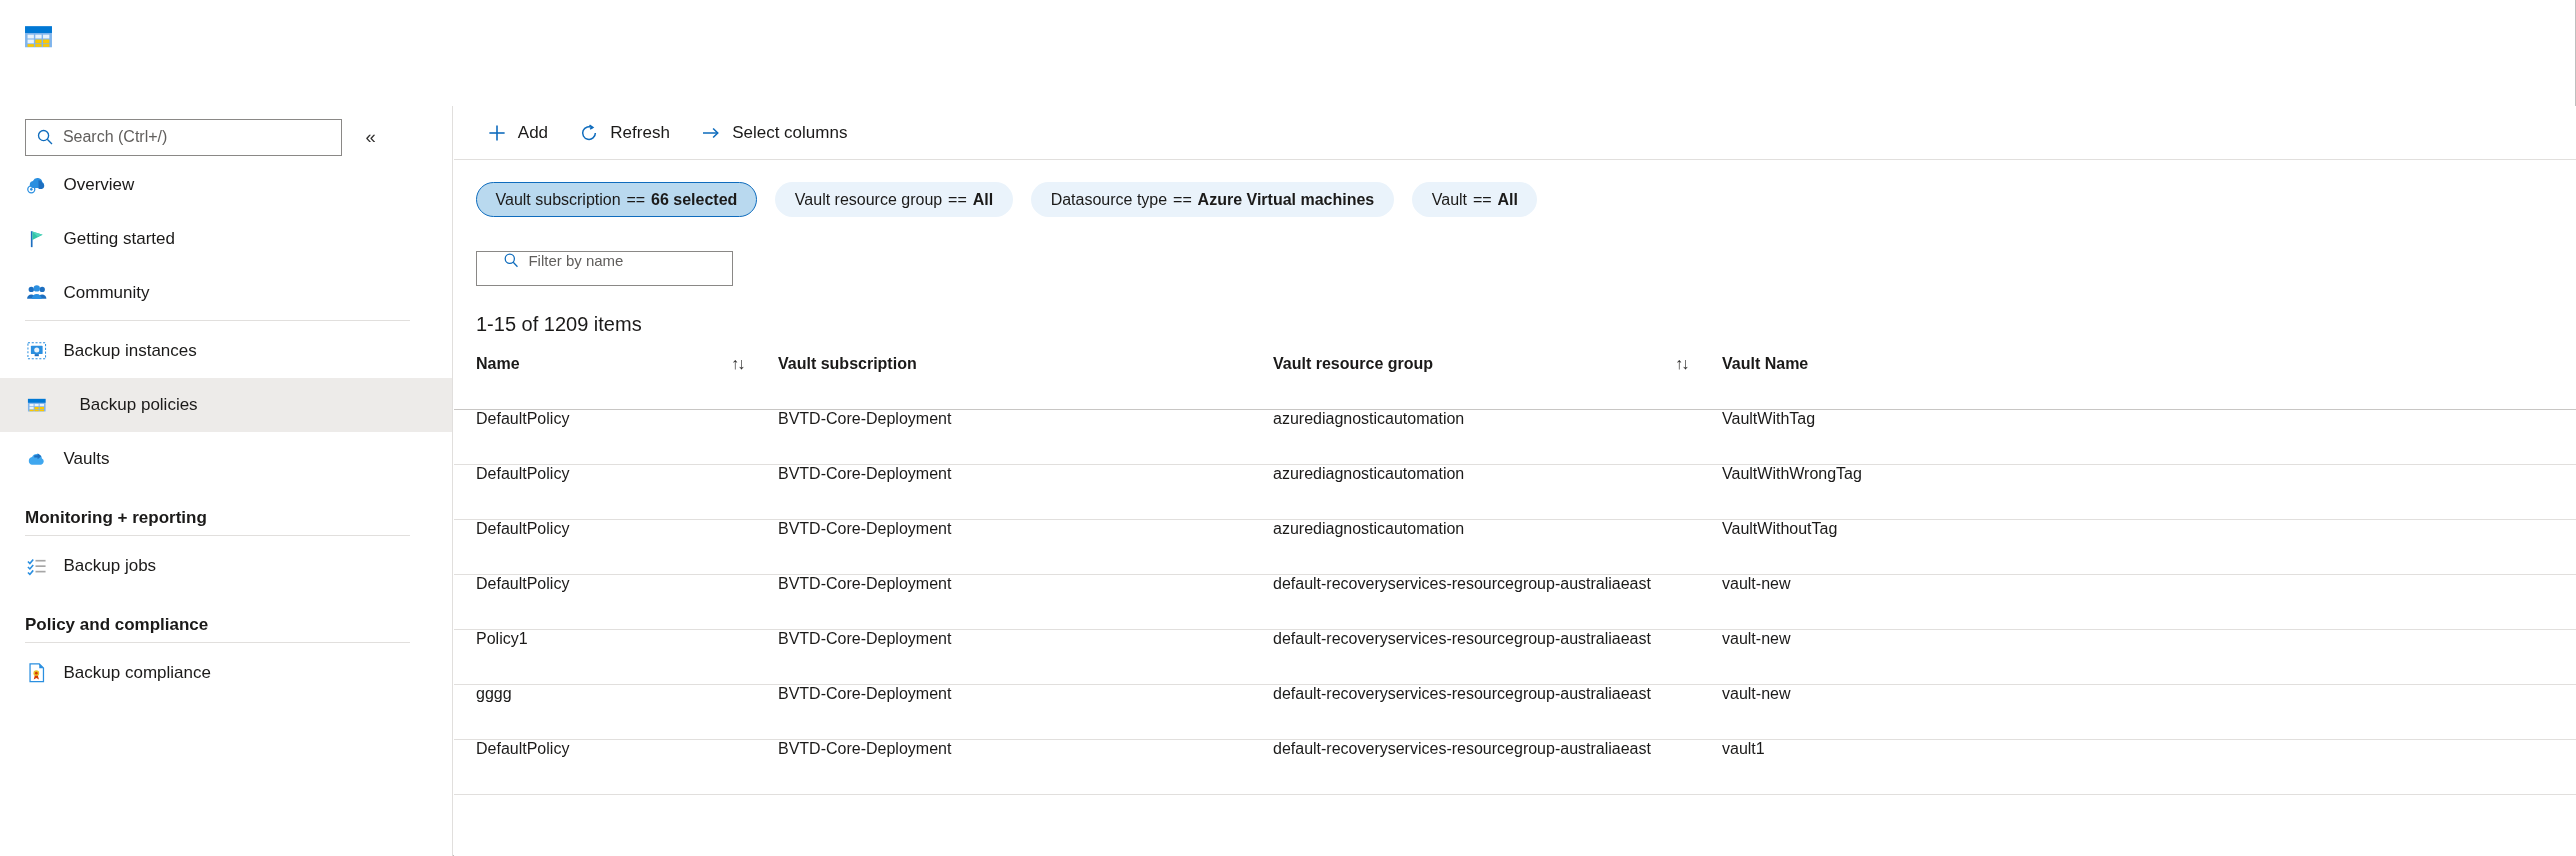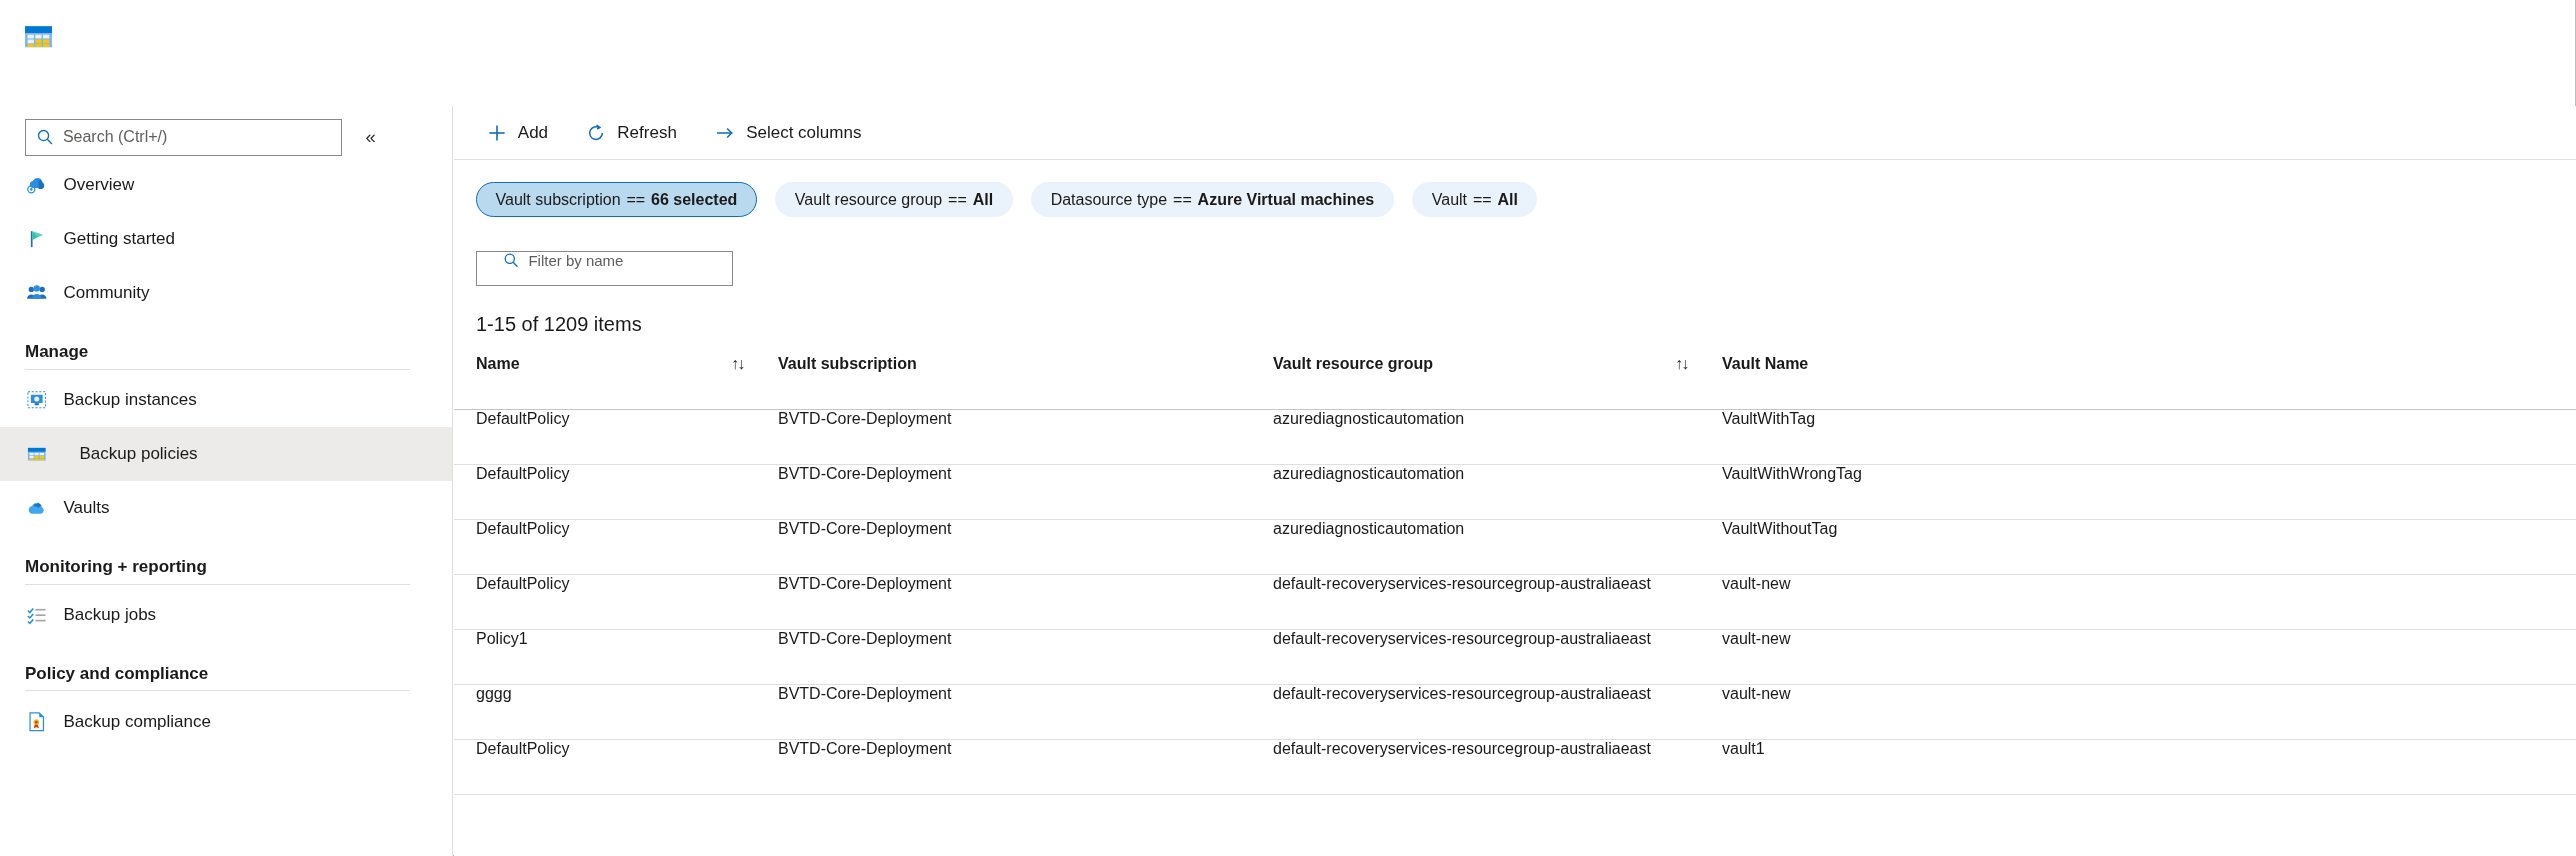--- a/index.html
+++ b/index.html
@@ -152,21 +152,20 @@
     background: #ffffff;
   }
 
   
   .commandbar {
     display: flex;
     align-items: center;
     height: 54px;
     padding-left: 20px;
     border-bottom: 0.8px solid #e1dfdd;
-    gap: 7px;
   }
   .cmd-btn {
     display: flex;
     align-items: center;
     height: 37px;
     padding: 0 11.8px;
     margin-right: 6.7px;
     cursor: pointer;
     font-size: 17px;
     color: #1b1a19;
@@ -338,21 +337,20 @@
           <path d="M2.5 21 a5 5 0 0 1 10 0z" fill="#1d6fc0"></path>
           <circle cx="20.5" cy="10" r="3.2" fill="#1d6fc0"></circle>
           <path d="M15.5 21 a5 5 0 0 1 10 0z" fill="#1d6fc0"></path>
           <circle cx="14" cy="8.8" r="3.8" fill="#2a8fe0"></circle>
           <path d="M8 21.5 a6 6 0 0 1 12 0z" fill="#2a8fe0"></path>
         </svg>
       </span>
       <span>Community</span>
     </div>
 
-    <div class="nav-group-title">Manage</div>
     <div class="nav-divider"></div>
 
     <div class="nav-item">
       <span class="nav-icon">
         <svg width="23.5" height="23.5" viewBox="0 0 28 28">
           <rect x="3.5" y="4.5" width="21" height="19" fill="none" stroke="#2a8fe0" stroke-width="1.2" stroke-dasharray="2.5 2"></rect>
           <rect x="7" y="8" width="14" height="10" rx="1" fill="#2a8fe0"></rect>
           <rect x="11.5" y="18" width="5" height="2.5" fill="#1d6fc0"></rect>
           <circle cx="14" cy="13" r="3" fill="#eaf3fb"></circle>
         </svg>

